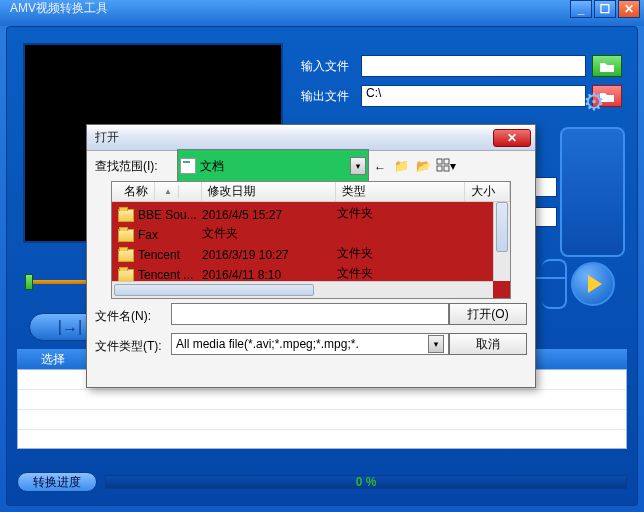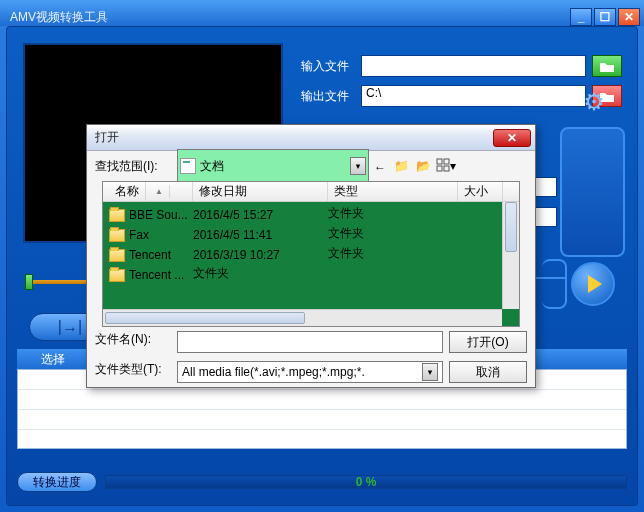--- a/index.html
+++ b/index.html
@@ -1,20 +1,20 @@
 <!DOCTYPE html>
 <html><head>
 <meta charset="utf-8">
 <style>
 *{box-sizing:border-box;margin:0;padding:0;font-family:"Microsoft YaHei",SimSun,sans-serif;font-size:12px}
 body{width:644px;height:512px;overflow:hidden;position:relative}
 
 
 .win{width:644px;height:512px;background:linear-gradient(#2a7de0,#0f5bc7);position:relative}
-.titlebar{height:26px;background:linear-gradient(#4a9ef5,#1d6dd3);display:flex;align-items:flex-end;padding:0 4px;color:#e8f0ff}
+.titlebar{height:26px;background:linear-gradient(#4a9ef5,#1d6dd3);display:flex;align-items:flex-start;padding:0 4px;color:#e8f0ff}
 .titlebar .t{flex:1;padding-left:6px}
 .tbtn{width:22px;height:18px;margin-left:2px;border:1px solid #0a3d8a;background:linear-gradient(#6fb3ff,#2d7de8);display:flex;align-items:center;justify-content:center;color:#fff;font-weight:bold;font-size:10px}
 .tbtn.close{background:linear-gradient(#ff8a5b,#e8522a)}
 
 .body{position:absolute;top:26px;left:6px;right:6px;bottom:6px;background:linear-gradient(#0a5ec4,#0446a8);border:1px solid #063a8c;border-radius:4px;padding:10px}
 
 
 .preview{position:absolute;top:16px;left:16px;width:260px;height:200px;background:#000;border:2px solid #0a3d8a}
 
 
@@ -63,39 +63,39 @@
 .prog .pct{position:absolute;left:50%;top:-1px;transform:translateX(-50%);color:#2fb52f;font-weight:bold}
 
 
 .dlg{position:absolute;top:124px;left:86px;width:450px;height:264px;background:#f4f4f4;border:1px solid #6a6a6a;box-shadow:3px 3px 8px rgba(0,0,0,.35)}
 .dlg .dtb{height:26px;background:linear-gradient(#fff,#dfe7f4 45%,#c9d7ee);display:flex;align-items:center;padding:0 4px;border-bottom:1px solid #aab}
 .dlg .dtb .t{flex:1;padding-left:4px;color:#222}
 .dlg .dclose{width:38px;height:18px;background:linear-gradient(#f07070,#c81414);border:1px solid #8a0a0a;border-radius:3px;color:#fff;display:flex;align-items:center;justify-content:center;font-weight:bold}
 
 .dlg .lookrow{height:30px;display:flex;align-items:center;padding:4px 8px;gap:0}
 .dlg .lookrow label{width:82px}
-.dlg .combo{flex:0 0 192px;height:34px;border:1px solid #7a7a7a;background:#86efac;display:flex;align-items:center;padding:0 2px}
+.dlg .combo{flex:0 0 192px;height:34px;border:1px solid #7a7a7a;background:#22c55e;display:flex;align-items:center;padding:0 2px}
 .dlg .combo .ci{width:16px;height:16px;background:#fff;border:1px solid #999;margin-right:4px;position:relative}
 .dlg .combo .ci:before{content:"";position:absolute;top:2px;left:2px;right:5px;height:2px;background:#4a8}
 .dlg .combo .dd{margin-left:auto;width:16px;height:18px;border:1px solid #777;background:linear-gradient(#f4f4f4,#ccc);display:flex;align-items:center;justify-content:center;font-size:9px}
 .dlg .tico{width:22px;height:22px;display:flex;align-items:center;justify-content:center;border:1px solid transparent}
 
-.dlg .list{margin:0 15px;height:146px;border:1px solid #848484;background:#15803d;position:relative;overflow:hidden}
+.dlg .list{margin:0 24px;height:118px;border:1px solid #848484;background:#b91c1c;position:relative;overflow:hidden}
 .dlg .lh{height:20px;background:linear-gradient(#fdfdfd,#ebebeb);border-bottom:1px solid #cfcfcf;display:flex}
 .dlg .lh span{padding:2px 6px;border-right:1px solid #d8d8d8;display:flex;align-items:center;gap:3px}
 .dlg .lh .sort{font-size:8px;color:#777}
 .dlg .lr{height:20px;display:flex;align-items:flex-end}
 .dlg .lr .fico{width:16px;height:13px;background:linear-gradient(#ffe9a8,#f5c94a);border:1px solid #c9a030;margin:0 4px 0 6px;position:relative}
 .dlg .lr .fico:before{content:"";position:absolute;top:-3px;left:0;width:7px;height:3px;background:#f5c94a;border:1px solid #c9a030;border-bottom:none}
 .dlg .sb{position:absolute;top:20px;right:0;bottom:17px;width:17px;background:#e9e9e9;border-left:1px solid #ccc}
 .dlg .sb .th{position:absolute;top:0;left:2px;right:2px;height:50px;background:linear-gradient(#e0e8f4,#c4d4ec);border:1px solid #9ab;border-radius:2px}
 .dlg .hb{position:absolute;left:0;right:17px;bottom:0;height:17px;background:#e9e9e9;border-top:1px solid #ccc}
 .dlg .hb .th{position:absolute;left:2px;top:2px;bottom:2px;width:200px;background:linear-gradient(#e0e8f4,#c4d4ec);border:1px solid #9ab;border-radius:2px}
 
-.dlg .brow{display:flex;align-items:flex-start;padding:4px 8px;gap:6px}
+.dlg .brow{display:flex;align-items:flex-end;padding:4px 8px;}
 .dlg .brow label{width:76px}
 .dlg .brow .inp{flex:1;height:22px;border:1px solid #7a7a7a;background:#fff;display:flex;align-items:center;padding:0 4px}
 .dlg .brow .dd{width:16px;height:18px;border:1px solid #777;background:linear-gradient(#f4f4f4,#ccc);margin-left:auto;display:flex;align-items:center;justify-content:center;font-size:9px}
 .dlg .bbtn{width:78px;height:22px;border:1px solid #707070;background:linear-gradient(#fdfdfd,#e4e4e4);display:flex;align-items:center;justify-content:center}
 
 .c1{width:90px}.c2{width:135px}.c3{width:130px}.c4{width:45px}
 svg{display:block}
 </style>
 </head>
 <body>
@@ -207,30 +207,30 @@
         <span class="c4">大小</span>
       </div>
       <div id="rows">
           <div class="lr">
             <span class="c1" style="display:flex;align-items:center"><span class="fico"></span>BBE Sou...</span>
             <span class="c2">2016/4/5 15:27</span>
             <span class="c3">文件夹</span>
           </div>
           <div class="lr">
             <span class="c1" style="display:flex;align-items:center"><span class="fico"></span>Fax</span>
-            <span class="c2">2016/4/5 11:41</span>
             <span class="c3">文件夹</span>
           </div>
           <div class="lr">
             <span class="c1" style="display:flex;align-items:center"><span class="fico"></span>Tencent</span>
             <span class="c2">2016/3/19 10:27</span>
             <span class="c3">文件夹</span>
           </div>
           <div class="lr">
             <span class="c1" style="display:flex;align-items:center"><span class="fico"></span>Tencent ...</span>
+            <span class="c2">2016/4/11 8:10</span>
             <span class="c3">文件夹</span>
           </div>
         </div>
       <div class="sb">
           <div class="th"></div>
         </div>
       <div class="hb">
           <div class="th"></div>
         </div>
     </div>

